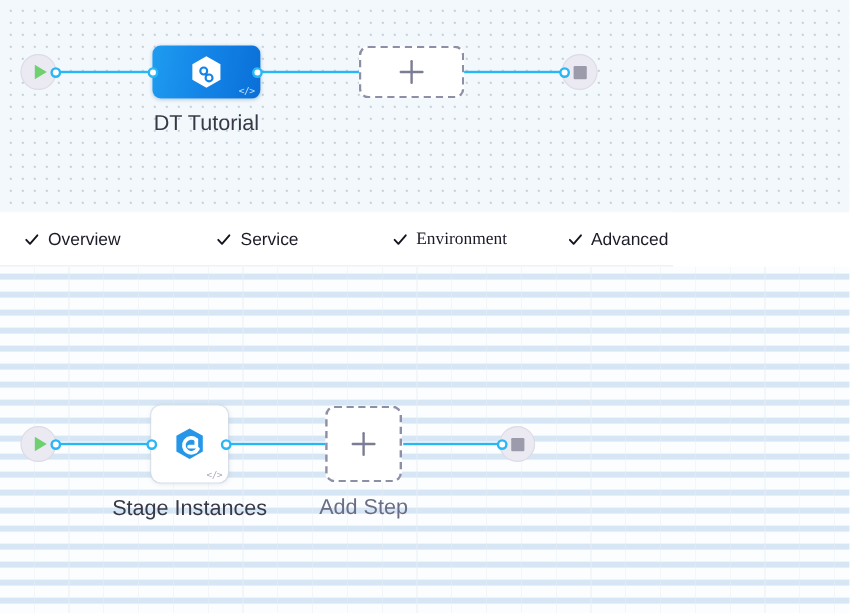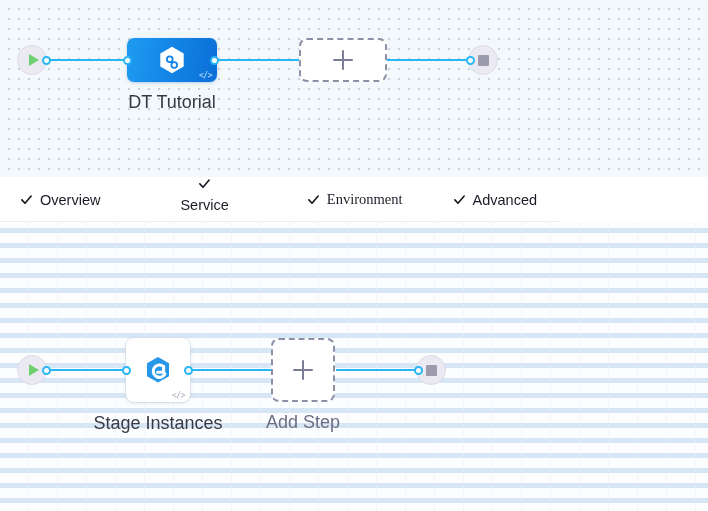--- a/index.html
+++ b/index.html
@@ -265,21 +265,21 @@
 
 <div id="tabbar">
 
   <div class="tab" style="margin-left:6px;">
     <svg class="check" viewBox="0 0 14 14">
       <path d="M2 7.4 L5.4 11 L12 3.3" fill="none" stroke="#15151f" stroke-width="1.7" stroke-linecap="round" stroke-linejoin="round"></path>
     </svg>
     <span class="tab-label">Overview</span>
   </div>
 
-  <div class="tab" style="margin-left:52px;flex-direction:column;">
+  <div class="tab" style="margin-left:52px;">
     <svg class="check" viewBox="0 0 14 14">
       <path d="M2 7.4 L5.4 11 L12 3.3" fill="none" stroke="#15151f" stroke-width="1.7" stroke-linecap="round" stroke-linejoin="round"></path>
     </svg>
     <span class="tab-label">Service</span>
   </div>
 
   <div class="tab" style="margin-left:50px;font-family:Liberation Serif, serif;">
     <svg class="check" viewBox="0 0 14 14">
       <path d="M2 7.4 L5.4 11 L12 3.3" fill="none" stroke="#15151f" stroke-width="1.7" stroke-linecap="round" stroke-linejoin="round"></path>
     </svg>

